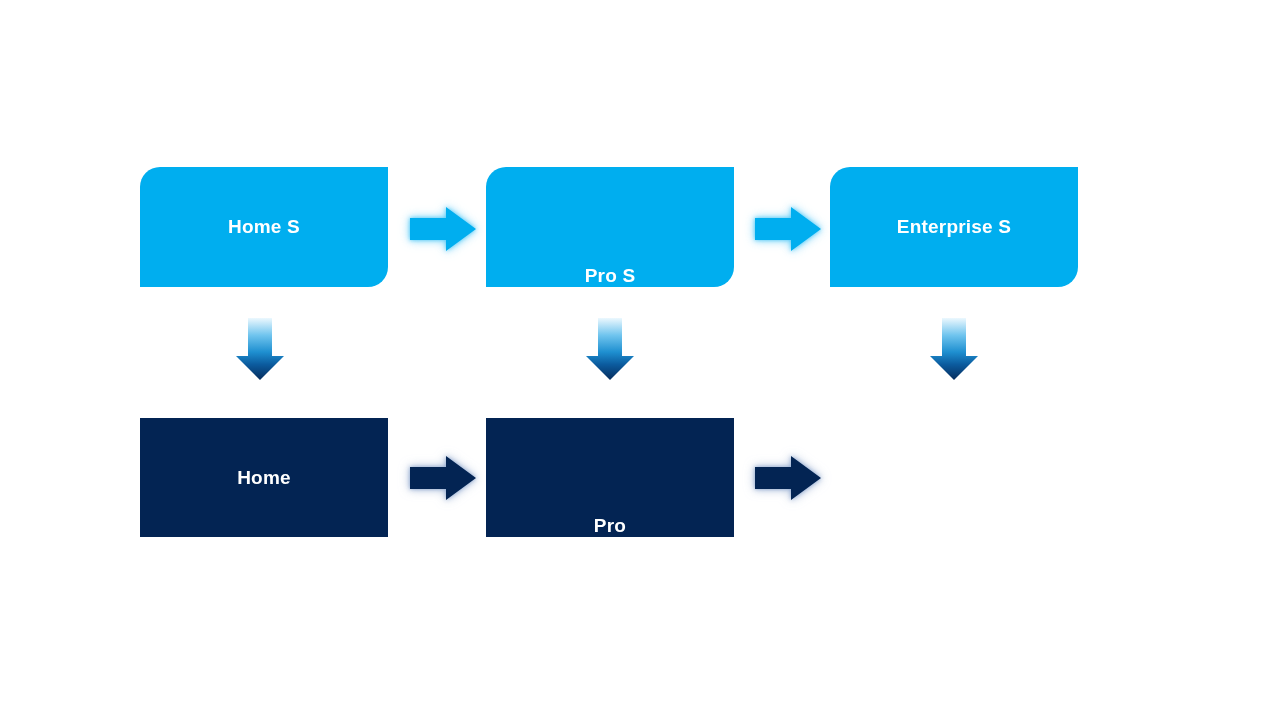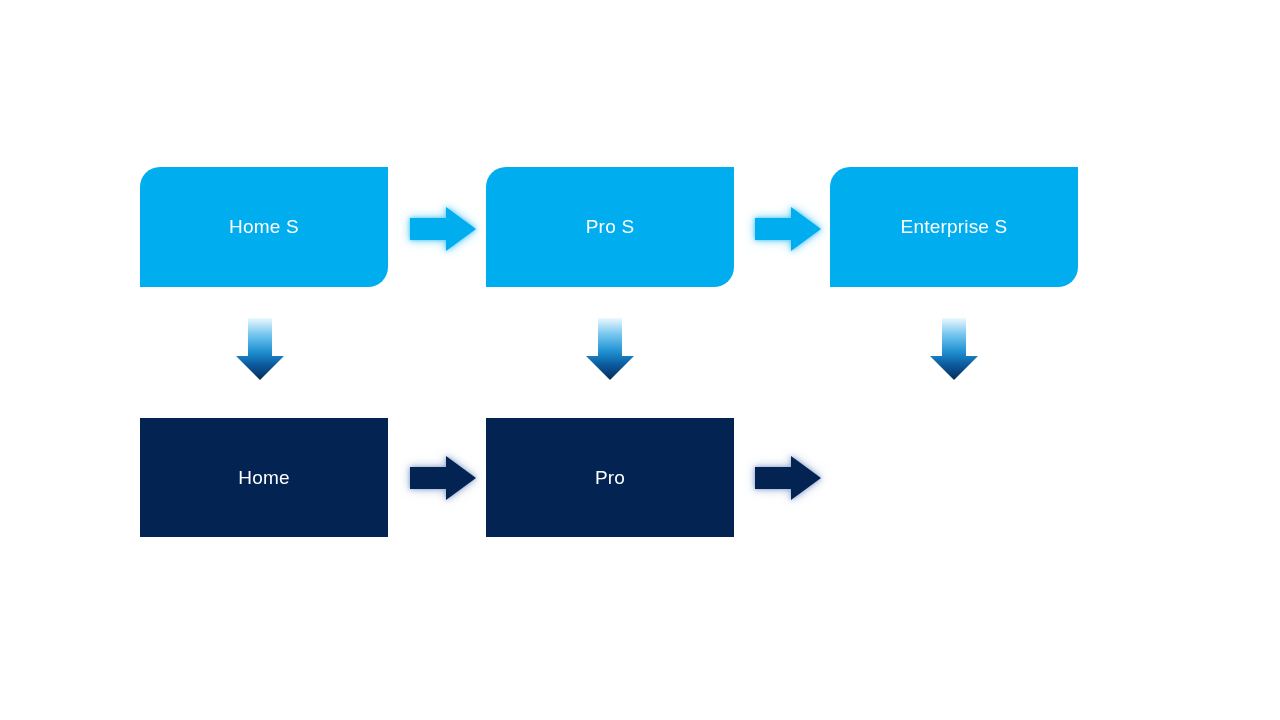--- a/index.html
+++ b/index.html
@@ -12,37 +12,37 @@
     font-family: "Liberation Sans", "DejaVu Sans", sans-serif;
   }
   .box {
     position: absolute;
     width: 248px;
     display: flex;
     align-items: center;
     justify-content: center;
     color: #ffffff;
     font-size: 19px;
-    font-weight: 400;
+    font-weight: 700;
     letter-spacing: 0.2px;
   }
   .box.top-row {
     top: 167px;
     height: 120px;
     background: var(--light-blue, #00AEEF);
     border-radius: 20px 0 20px 0;
   }
   .box.bottom-row {
     top: 418px;
     height: 119px;
     background: var(--navy, #032453);
     border-radius: 0;
   }
   .col-0 { left: 140px; }
-  .col-1 { left: 486px; }
+  .col-1 { left: 486px; align-items: flex-end; }
   .col-2 { left: 830px; }
 
   .h-arrow { position: absolute; width: 66px; height: 44px; }
   .h-arrow.row-top { top: 207px; }
   .h-arrow.row-bottom { top: 456px; }
   .h-arrow.gap-0 { left: 410px; }
   .h-arrow.gap-1 { left: 755px; }
 
   .h-arrow.row-top svg {
     filter: drop-shadow(0 0 2px rgba(80, 200, 247, 0.95))

